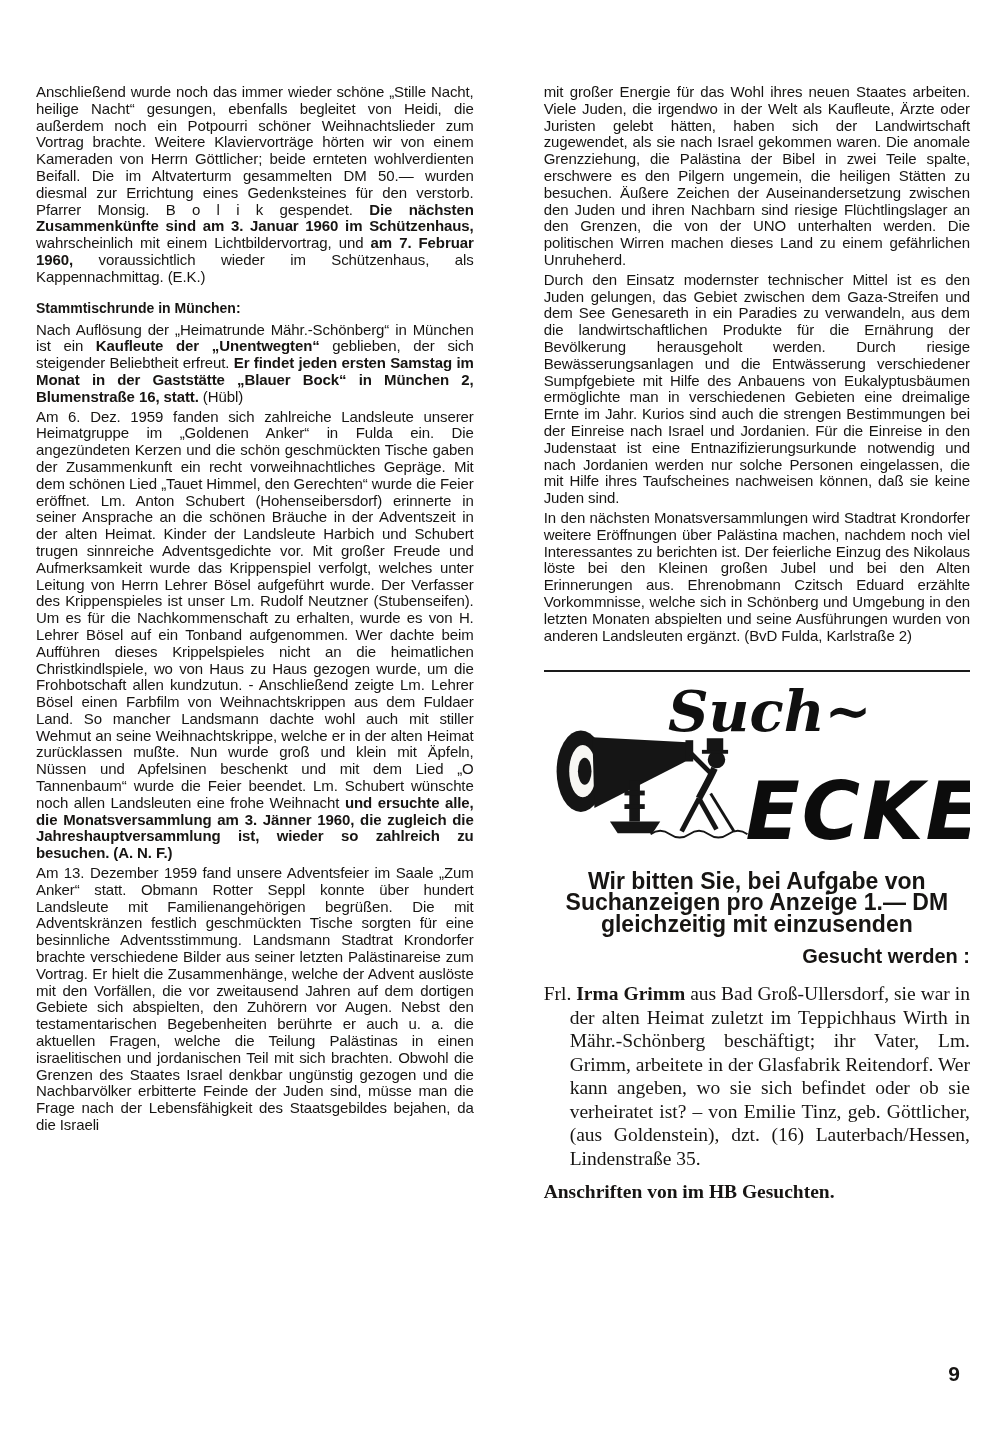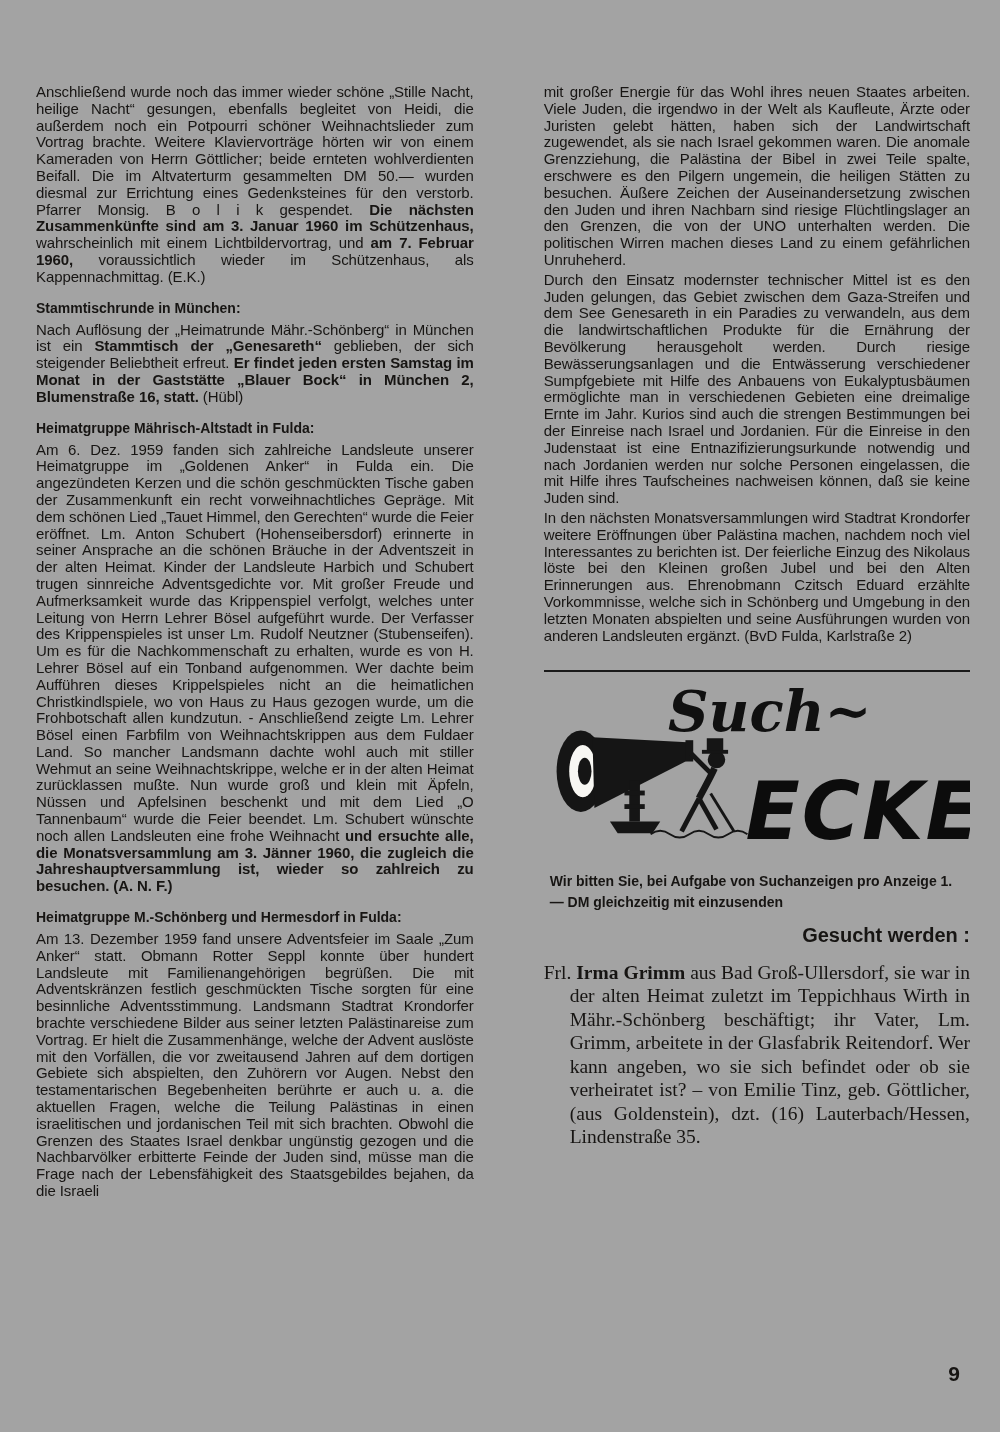--- a/index.html
+++ b/index.html
@@ -1,20 +1,20 @@
 <!DOCTYPE html>
 <html lang="de"><head>
 <meta charset="utf-8">
 <style>
   * { box-sizing: border-box; }
   html, body { margin: 0; padding: 0; background: #e9e7e2; }
   .page {
     width: 1000px; height: 1432px;
     margin: 0 auto;
-    background: #a3a3a3;
+    background: #ffffff;
     color: #171513;
     position: relative;
     padding: 84px 30px 0 36px;
     font-family: "Liberation Sans", "DejaVu Sans", sans-serif;
     overflow: hidden;
   }
   .columns { display: flex; gap: 22px; }
   .col { width: 462px; }
   .col.right { width: 450px; margin-left: 48px; }
 
@@ -38,22 +38,23 @@
     border: none;
     border-top: 2.5px solid #1a1a1a;
     margin: 26px 0 12px 0;
   }
 
   .such-ecke { margin: 0 0 4px 0; }
   .such-ecke svg { display: block; width: 100%; height: auto; }
 
   .notice {
     font-weight: bold;
-    font-size: 14px;
+    font-size: 23px;
     line-height: 21.5px;
+    text-align: center;
     margin: 12px 6px 6px 6px;
   }
   .gesucht-heading {
     font-size: 20px;
     font-weight: bold;
     text-align: right;
     margin: 10px 0 14px 0;
   }
 
   .serif { font-family: "Liberation Serif", "DejaVu Serif", serif; }
@@ -90,26 +91,24 @@
 </head>
 <body>
 
 <div class="page">
   <div class="columns">
 
     <div class="col">
       <p class="body-text"><span>Anschließend wurde noch das immer wieder schöne „Stille Nacht, heilige Nacht“ gesungen, ebenfalls begleitet von Heidi, die außerdem noch ein Potpourri schöner Weihnachtslieder zum Vortrag brachte. Weitere Klaviervorträge hörten wir von einem Kameraden von Herrn Göttlicher; beide ernteten wohlverdienten Beifall. Die im Altvaterturm gesammelten DM 50.— wurden diesmal zur Errichtung eines Gedenksteines für den verstorb. Pfarrer Monsig. B o l i k gespendet. </span><b>Die nächsten Zusammenkünfte sind am 3. Januar 1960 im Schützenhaus,</b><span> wahrscheinlich mit einem Lichtbildervortrag, und </span><b>am 7. Februar 1960,</b><span> voraussichtlich wieder im Schützenhaus, als Kappennachmittag. (E.K.)</span></p>
 
       <h3 class="heading">Stammtischrunde in München:</h3>
-      <p class="body-text"><span>Nach Auflösung der „Heimatrunde Mähr.-Schönberg“ in München ist ein </span><b>Stammtisch der „Genesareth“</b><span> geblieben, der sich steigender Beliebtheit erfreut. </span><b>Er findet jeden ersten Samstag im Monat in der Gaststätte „Blauer Bock“ in München 2, Blumenstraße 16, statt.</b><span> (Hübl)</span></p>
+      <p class="body-text"><span>Nach Auflösung der „Heimatrunde Mähr.-Schönberg“ in München ist ein </span><b>Kaufleute der „Unentwegten“</b><span> geblieben, der sich steigender Beliebtheit erfreut. </span><b>Er findet jeden ersten Samstag im Monat in der Gaststätte „Blauer Bock“ in München 2, Blumenstraße 16, statt.</b><span> (Hübl)</span></p>
 
-      <h3 class="heading">Heimatgruppe Mährisch-Altstadt in Fulda:</h3>
       <p class="body-text"><span>Am 6. Dez. 1959 fanden sich zahlreiche Landsleute unserer Heimatgruppe im „Goldenen Anker“ in Fulda ein. Die angezündeten Kerzen und die schön geschmückten Tische gaben der Zusammenkunft ein recht vorweihnachtliches Gepräge. Mit dem schönen Lied „Tauet Himmel, den Gerechten“ wurde die Feier eröffnet. Lm. Anton Schubert (Hohenseibersdorf) erinnerte in seiner Ansprache an die schönen Bräuche in der Adventszeit in der alten Heimat. Kinder der Landsleute Harbich und Schubert trugen sinnreiche Adventsgedichte vor. Mit großer Freude und Aufmerksamkeit wurde das Krippenspiel verfolgt, welches unter Leitung von Herrn Lehrer Bösel aufgeführt wurde. Der Verfasser des Krippenspieles ist unser Lm. Rudolf Neutzner (Stubenseifen). Um es für die Nachkommenschaft zu erhalten, wurde es von H. Lehrer Bösel auf ein Tonband aufgenommen. Wer dachte beim Aufführen dieses Krippelspieles nicht an die heimatlichen Christkindlspiele, wo von Haus zu Haus gezogen wurde, um die Frohbotschaft allen kundzutun. - Anschließend zeigte Lm. Lehrer Bösel einen Farbfilm von Weihnachtskrippen aus dem Fuldaer Land. So mancher Landsmann dachte wohl auch mit stiller Wehmut an seine Weihnachtskrippe, welche er in der alten Heimat zurücklassen mußte. Nun wurde groß und klein mit Äpfeln, Nüssen und Apfelsinen beschenkt und mit dem Lied „O Tannenbaum“ wurde die Feier beendet. Lm. Schubert wünschte noch allen Landsleuten eine frohe Weihnacht </span><b>und ersuchte alle, die Monatsversammlung am 3. Jänner 1960, die zugleich die Jahreshauptversammlung ist, wieder so zahlreich zu besuchen. (A. N. F.)</b></p>
 
-      <h3 class="heading">Heimatgruppe M.-Schönberg und Hermesdorf in Fulda:</h3>
       <p class="body-text">Am 13. Dezember 1959 fand unsere Adventsfeier im Saale „Zum Anker“ statt. Obmann Rotter Seppl konnte über hundert Landsleute mit Familienangehörigen begrüßen. Die mit Adventskränzen festlich geschmückten Tische sorgten für eine besinnliche Adventsstimmung. Landsmann Stadtrat Krondorfer brachte verschiedene Bilder aus seiner letzten Palästinareise zum Vortrag. Er hielt die Zusammenhänge, welche der Advent auslöste mit den Vorfällen, die vor zweitausend Jahren auf dem dortigen Gebiete sich abspielten, den Zuhörern vor Augen. Nebst den testamentarischen Begebenheiten berührte er auch u. a. die aktuellen Fragen, welche die Teilung Palästinas in einen israelitischen und jordanischen Teil mit sich brachten. Obwohl die Grenzen des Staates Israel denkbar ungünstig gezogen und die Nachbarvölker erbitterte Feinde der Juden sind, müsse man die Frage nach der Lebensfähigkeit des Staatsgebildes bejahen, da die Israeli</p>
     </div>
 
     <div class="col right">
       <p class="body-text">mit großer Energie für das Wohl ihres neuen Staates arbeiten. Viele Juden, die irgendwo in der Welt als Kaufleute, Ärzte oder Juristen gelebt hätten, haben sich der Landwirtschaft zugewendet, als sie nach Israel gekommen waren. Die anomale Grenzziehung, die Palästina der Bibel in zwei Teile spalte, erschwere es den Pilgern ungemein, die heiligen Stätten zu besuchen. Äußere Zeichen der Auseinandersetzung zwischen den Juden und ihren Nachbarn sind riesige Flüchtlingslager an den Grenzen, die von der UNO unterhalten werden. Die politischen Wirren machen dieses Land zu einem gefährlichen Unruheherd.</p>
       <p class="body-text">Durch den Einsatz modernster technischer Mittel ist es den Juden gelungen, das Gebiet zwischen dem Gaza-Streifen und dem See Genesareth in ein Paradies zu verwandeln, aus dem die landwirtschaftlichen Produkte für die Ernährung der Bevölkerung herausgeholt werden. Durch riesige Bewässerungsanlagen und die Entwässerung verschiedener Sumpfgebiete mit Hilfe des Anbauens von Eukalyptusbäumen ermöglichte man in verschiedenen Gebieten eine dreimalige Ernte im Jahr. Kurios sind auch die strengen Bestimmungen bei der Einreise nach Israel und Jordanien. Für die Einreise in den Judenstaat ist eine Entnazifizierungsurkunde notwendig und nach Jordanien werden nur solche Personen eingelassen, die mit Hilfe ihres Taufscheines nachweisen können, daß sie keine Juden sind.</p>
       <p class="body-text">In den nächsten Monatsversammlungen wird Stadtrat Krondorfer weitere Eröffnungen über Palästina machen, nachdem noch viel Interessantes zu berichten ist. Der feierliche Einzug des Nikolaus löste bei den Kleinen großen Jubel und bei den Alten Erinnerungen aus. Ehrenobmann Czitsch Eduard erzählte Vorkommnisse, welche sich in Schönberg und Umgebung in den letzten Monaten abspielten und seine Ausführungen wurden von anderen Landsleuten ergänzt. (BvD Fulda, Karlstraße 2)</p>
 
       <hr class="rule">
 
@@ -149,18 +148,19 @@
           <text x="208" y="160" font-family="DejaVu Sans, sans-serif" font-style="italic" font-weight="900" font-size="82" letter-spacing="2" fill="#0c0c0c">ECKE</text>
         </svg>
       </div>
 
       <p class="notice">Wir bitten Sie, bei Aufgabe von Suchanzeigen pro Anzeige 1.— DM gleichzeitig mit einzusenden</p>
 
       <h2 class="gesucht-heading">Gesucht werden :</h2>
 
       <div class="serif">
         <p class="serif-entry"><span>Frl. </span><b>Irma Grimm</b><span> aus Bad Groß-Ullersdorf, sie war in der alten Heimat zuletzt im Teppichhaus Wirth in Mähr.-Schönberg beschäftigt; ihr Vater, Lm. Grimm, arbeitete in der Glasfabrik Reitendorf. Wer kann angeben, wo sie sich befindet oder ob sie verheiratet ist? – von Emilie Tinz, geb. Göttlicher, (aus Goldenstein), dzt. (16) Lauterbach/Hessen, Lindenstraße 35.</span></p>
+        <p class="serif-heading">Anschriften von im HB Gesuchten.</p>
       </div>
     </div>
   </div>
 
   <div class="page-number">9</div>
 </div>
 
 </body></html>

